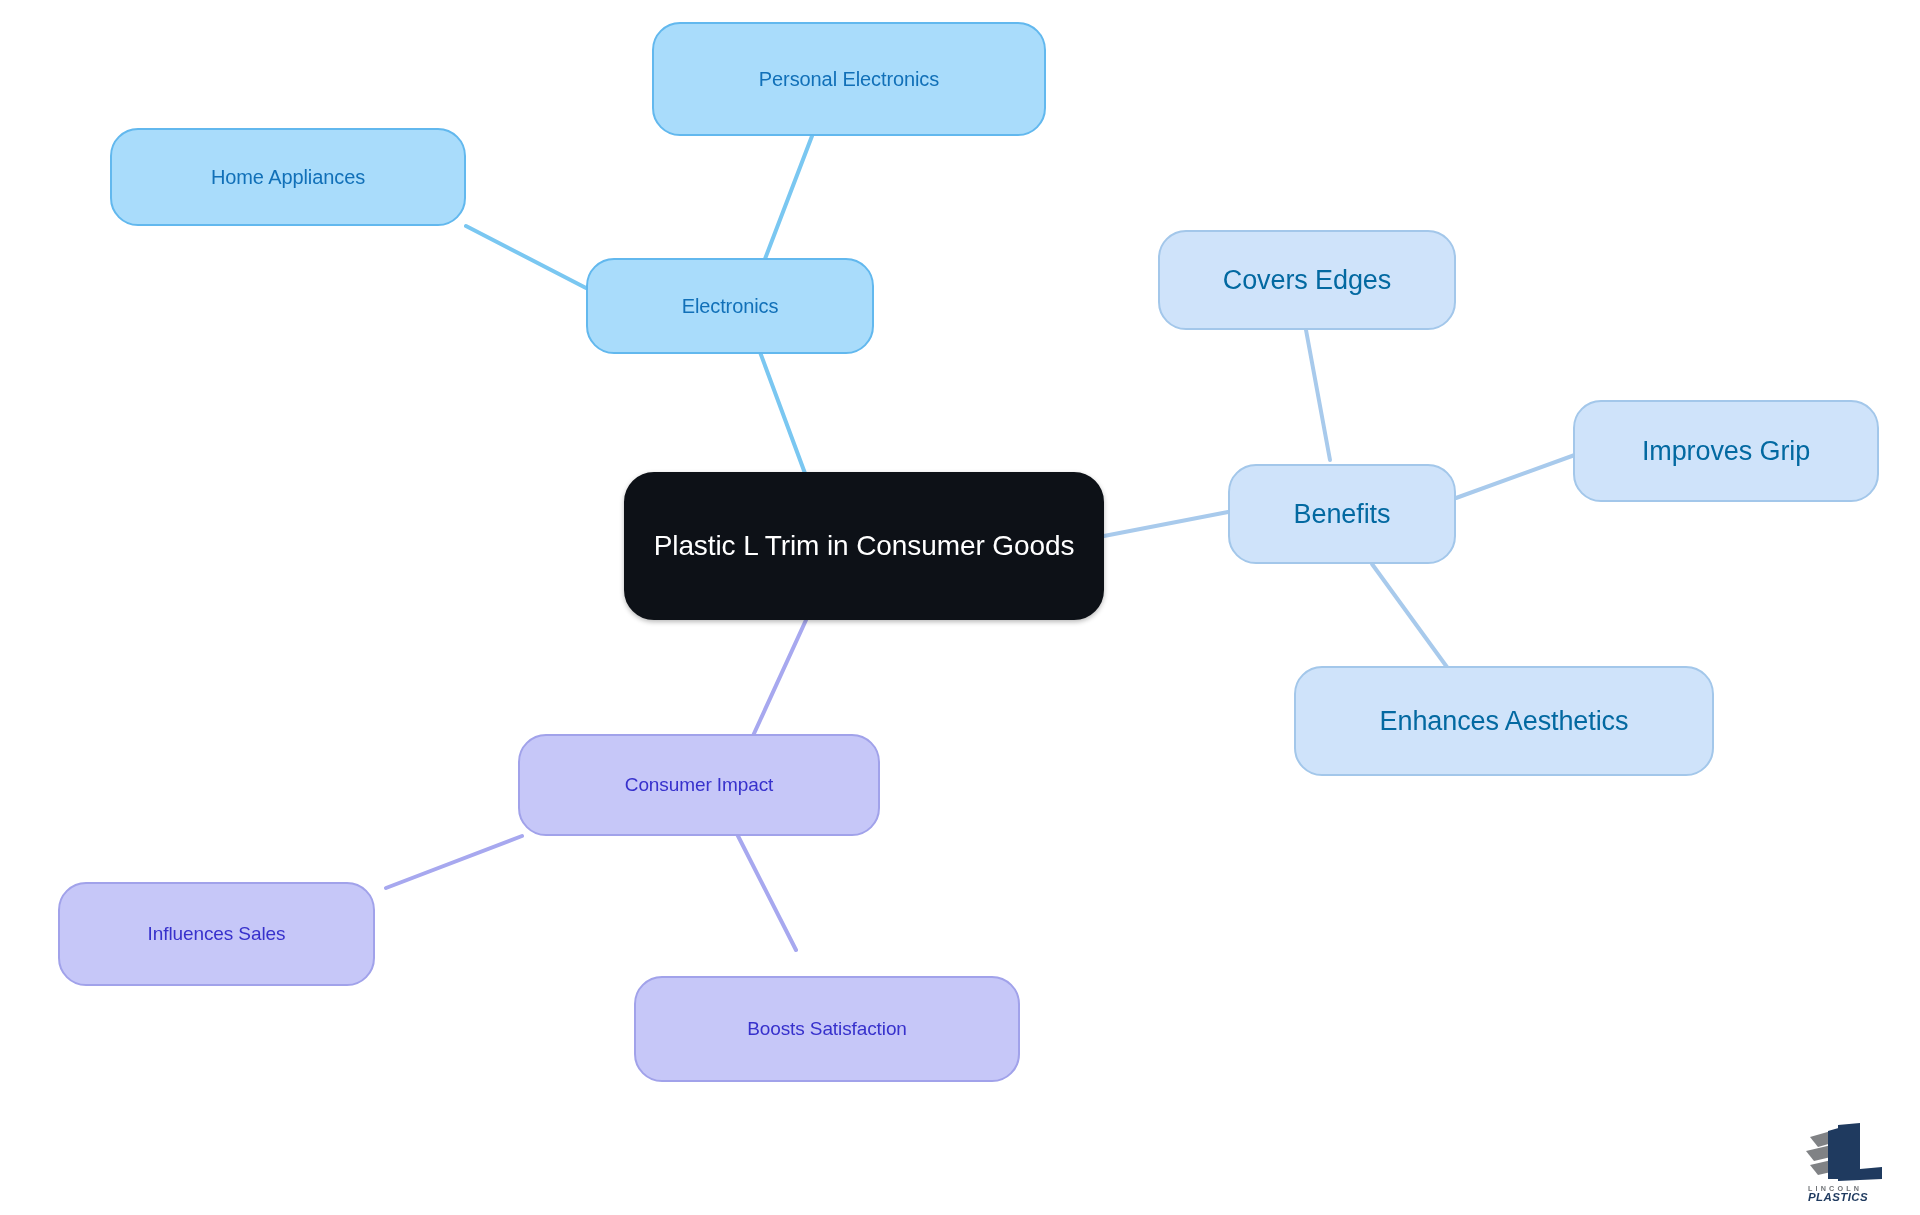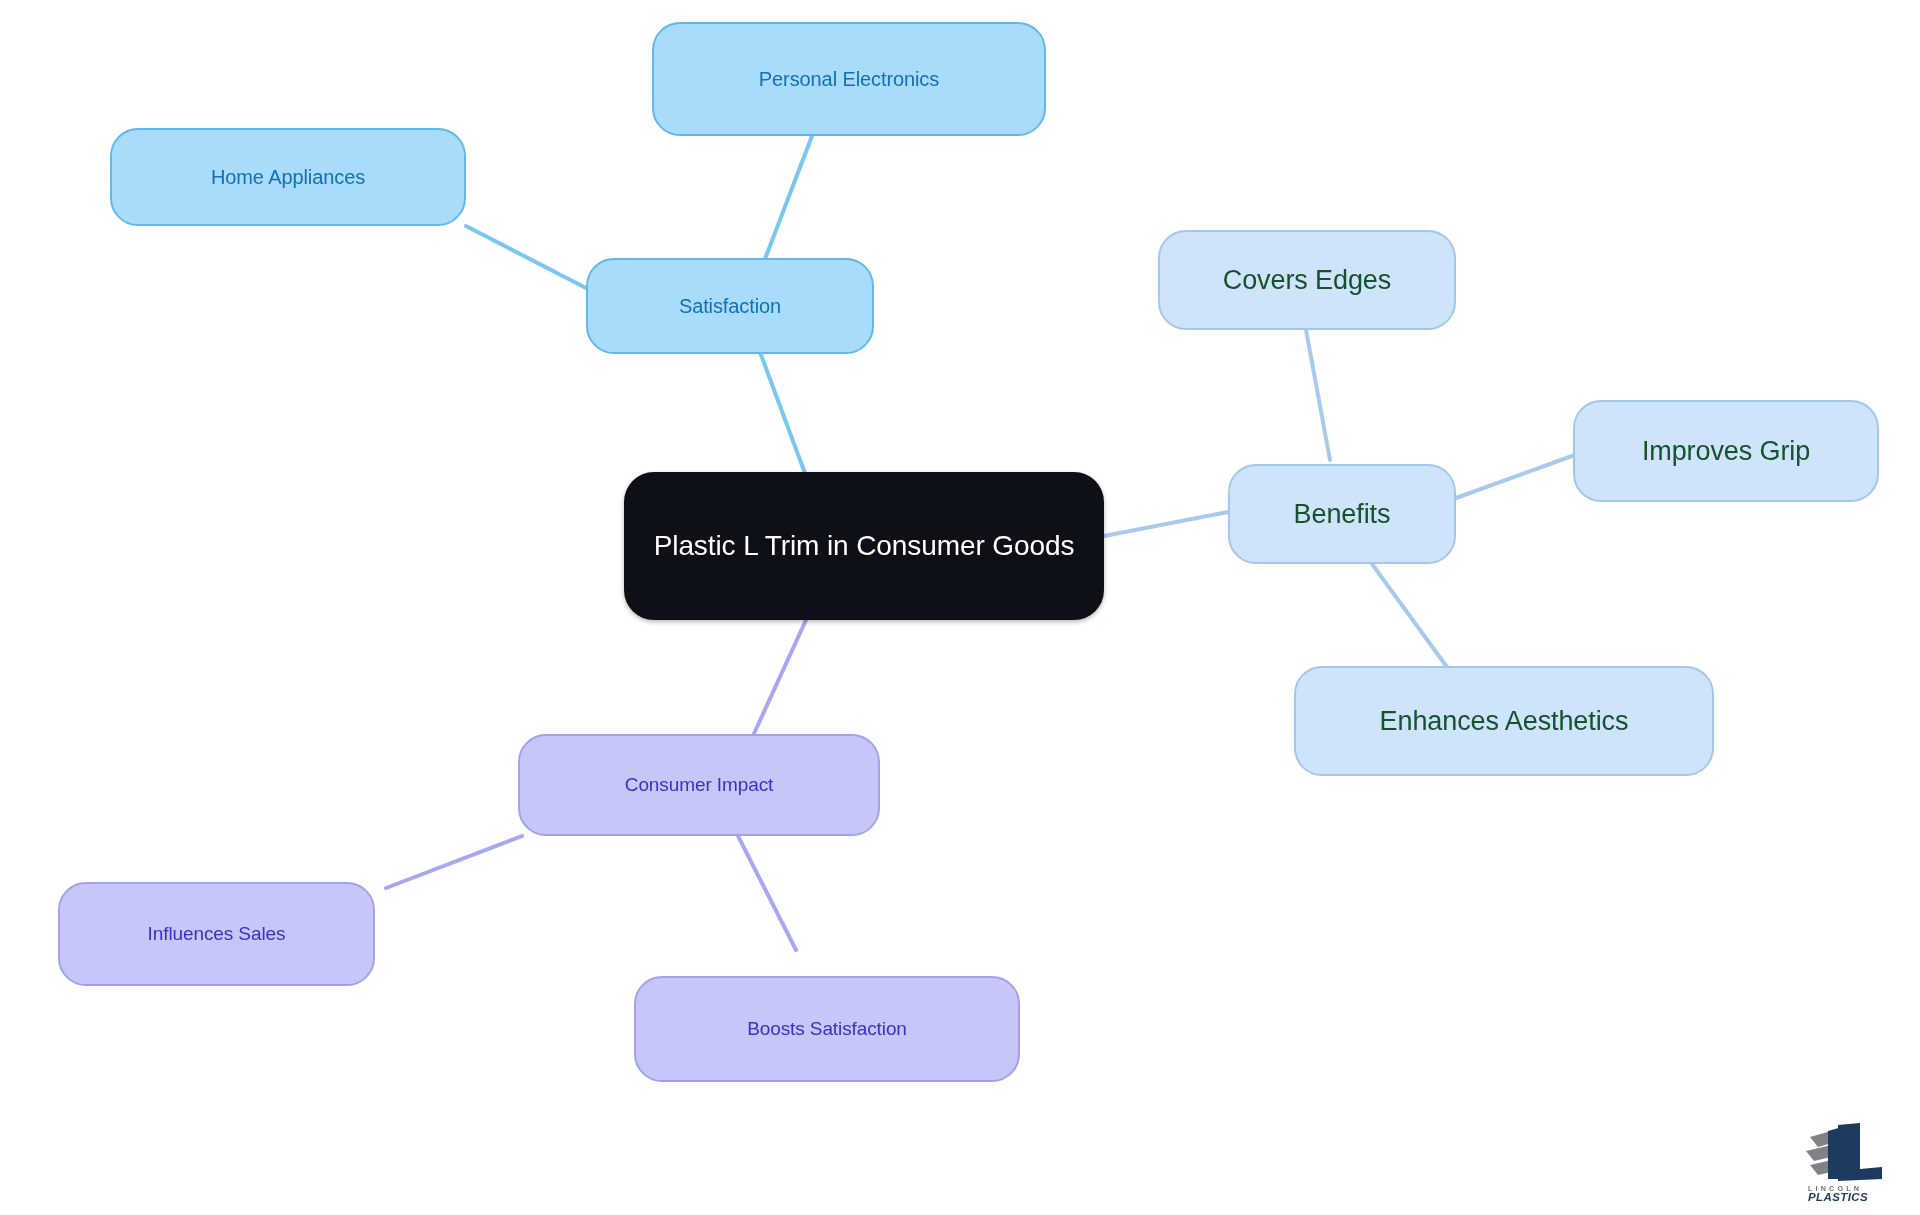--- a/index.html
+++ b/index.html
@@ -61,21 +61,21 @@
   .node-apps {
     background: #a9dcfb;
     border-color: #62b8ee;
     color: #1170b8;
     font-size: 20px;
   }
 
   .node-benefits {
     background: #cfe3fa;
     border-color: #a3c7ea;
-    color: #14532d;
+    color: #0369a1;
     font-size: 27px;
   }
 
   .node-impact {
     background: #c6c7f8;
     border-color: #a1a2ea;
     color: #3731cc;
     font-size: 19px;
     align-items: center;
   }
@@ -116,21 +116,21 @@
     <path d="M 522 836 L 386 888" fill="none" stroke="#a7a8ef" stroke-width="4" stroke-linecap="round"></path>
 
     <path d="M 736 832 L 796 950" fill="none" stroke="#a7a8ef" stroke-width="4" stroke-linecap="round"></path>
   </svg>
 
   <div class="node node-root" style="left:624px; top:472px; width:480px; height:148px;">
     <span>Plastic L Trim in Consumer Goods</span>
   </div>
 
   <div class="node node-apps" style="left:586px; top:258px; width:288px; height:96px;">
-    <span>Satisfaction</span>
+    <span>Electronics</span>
   </div>
 
   <div class="node node-apps" style="left:652px; top:22px; width:394px; height:114px;">
     <span>Personal Electronics</span>
   </div>
 
   <div class="node node-benefits" style="left:1228px; top:464px; width:228px; height:100px;">
     <span>Benefits</span>
   </div>
 

